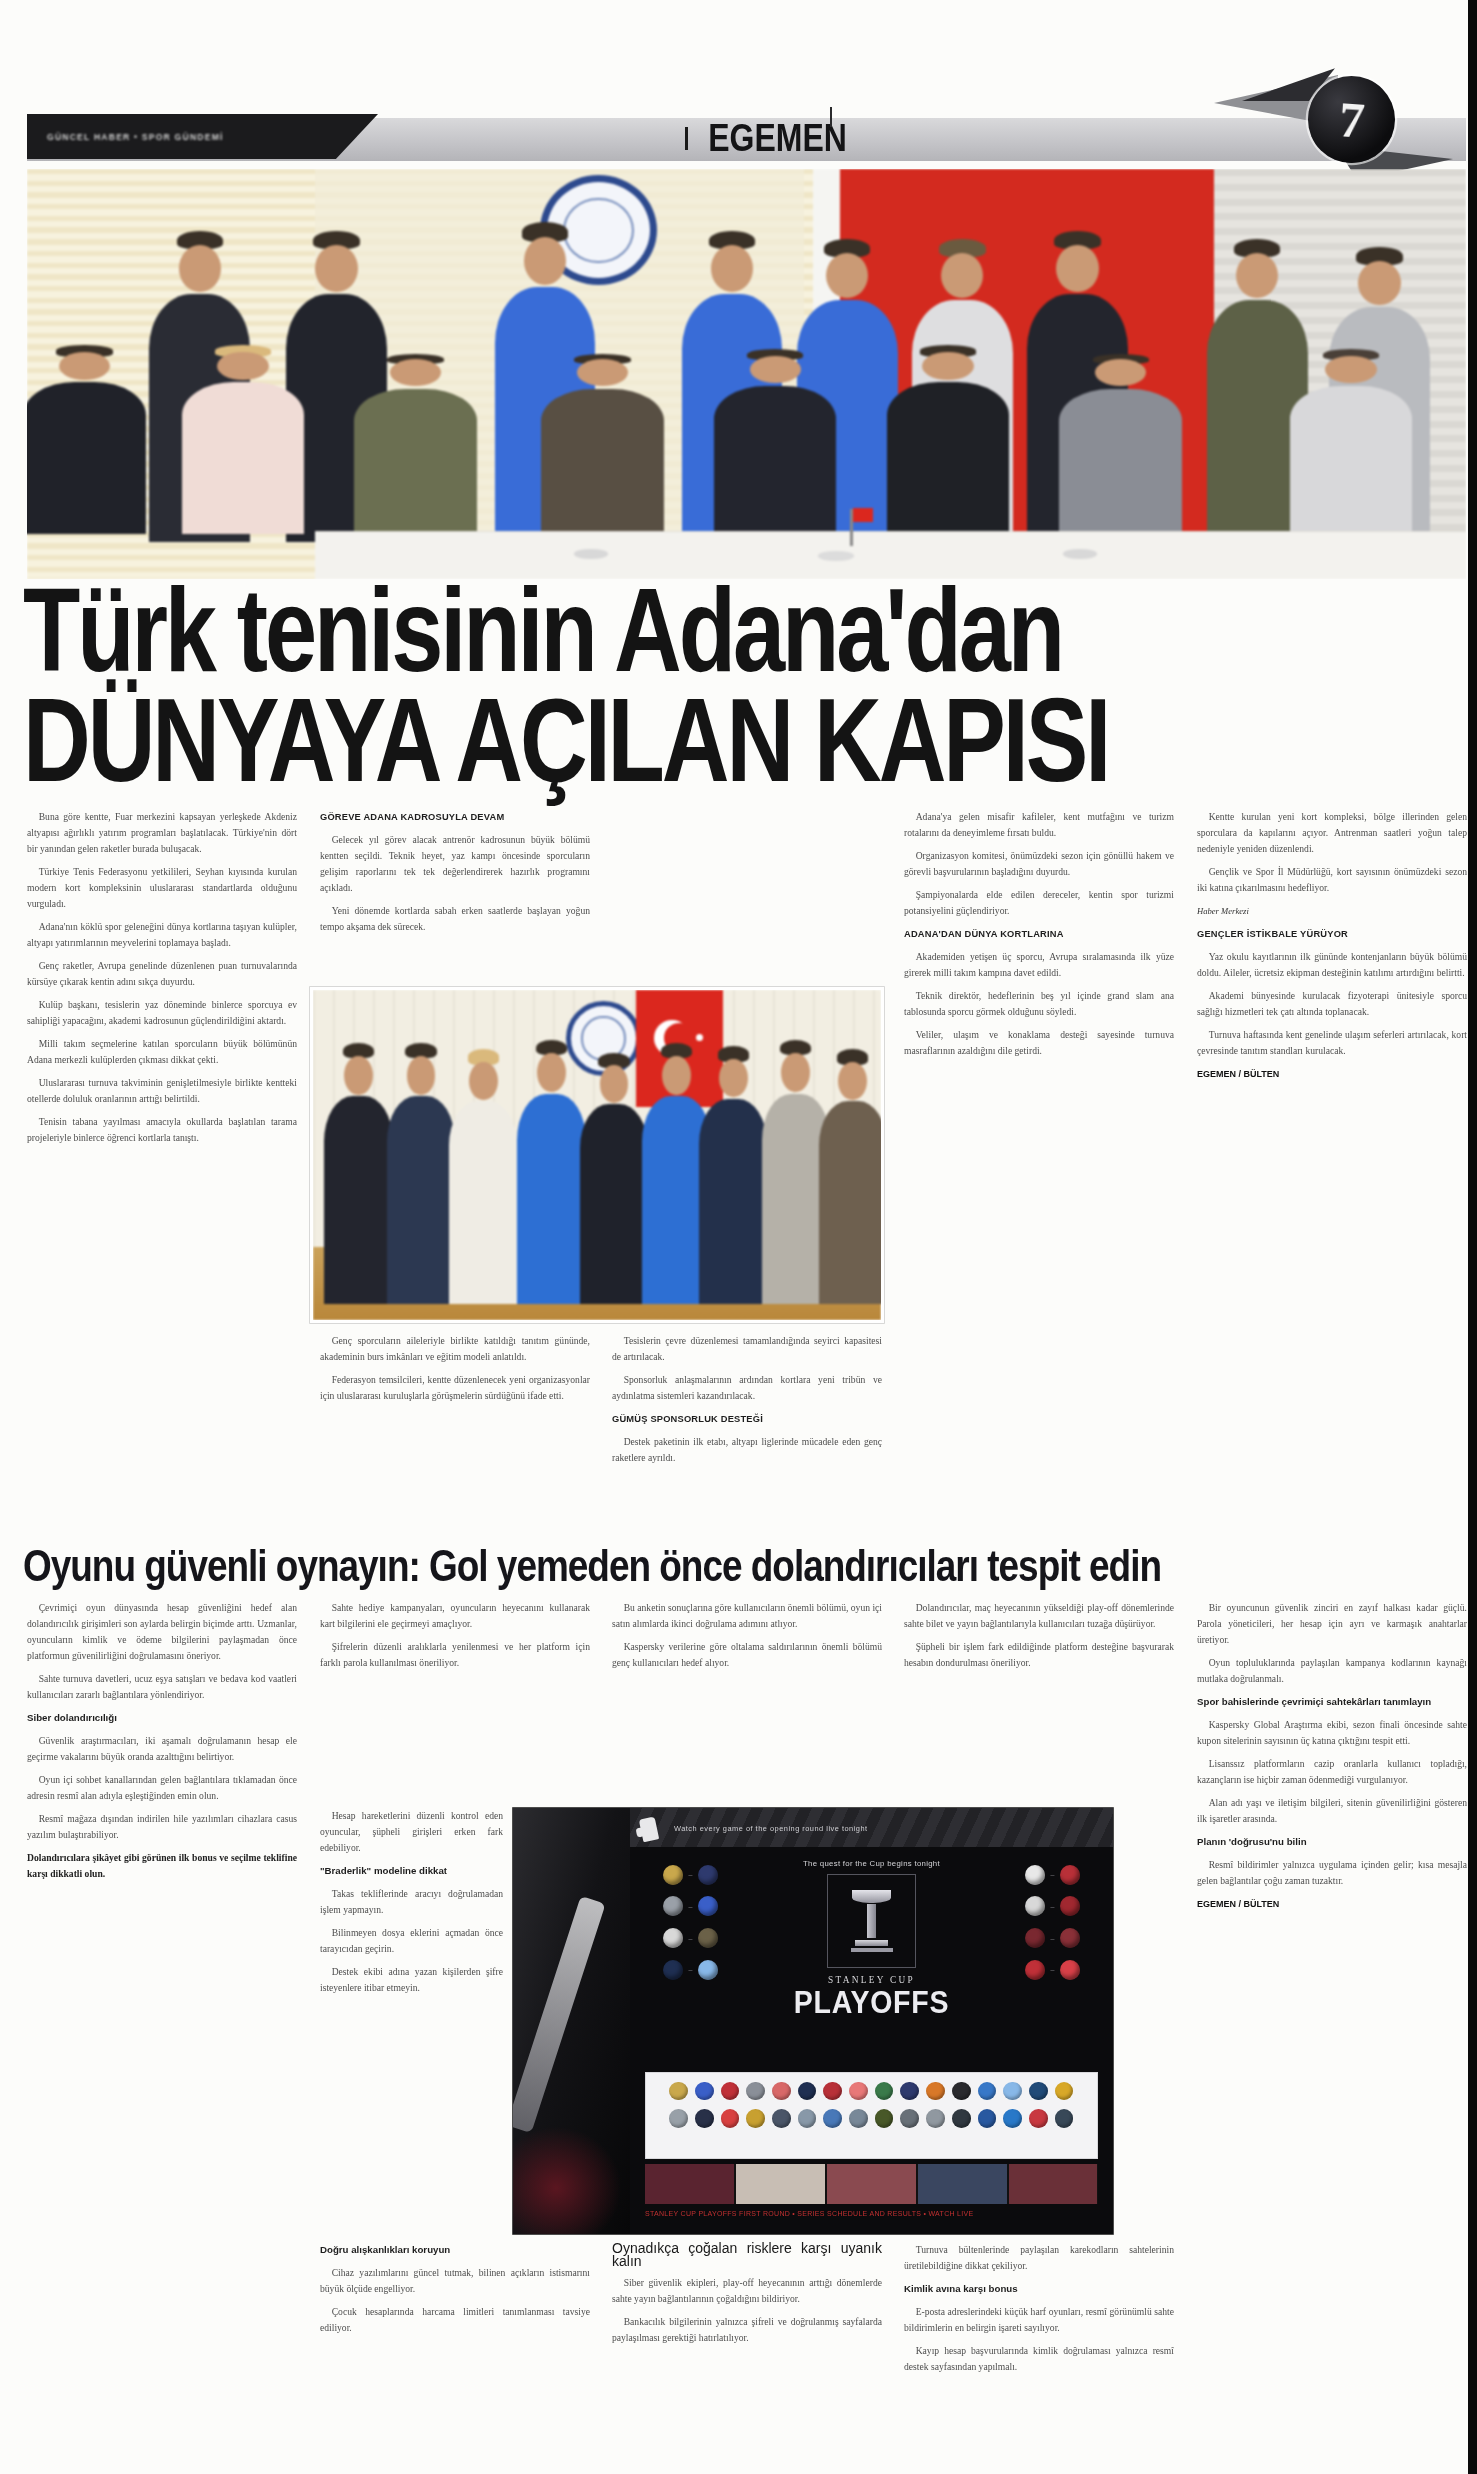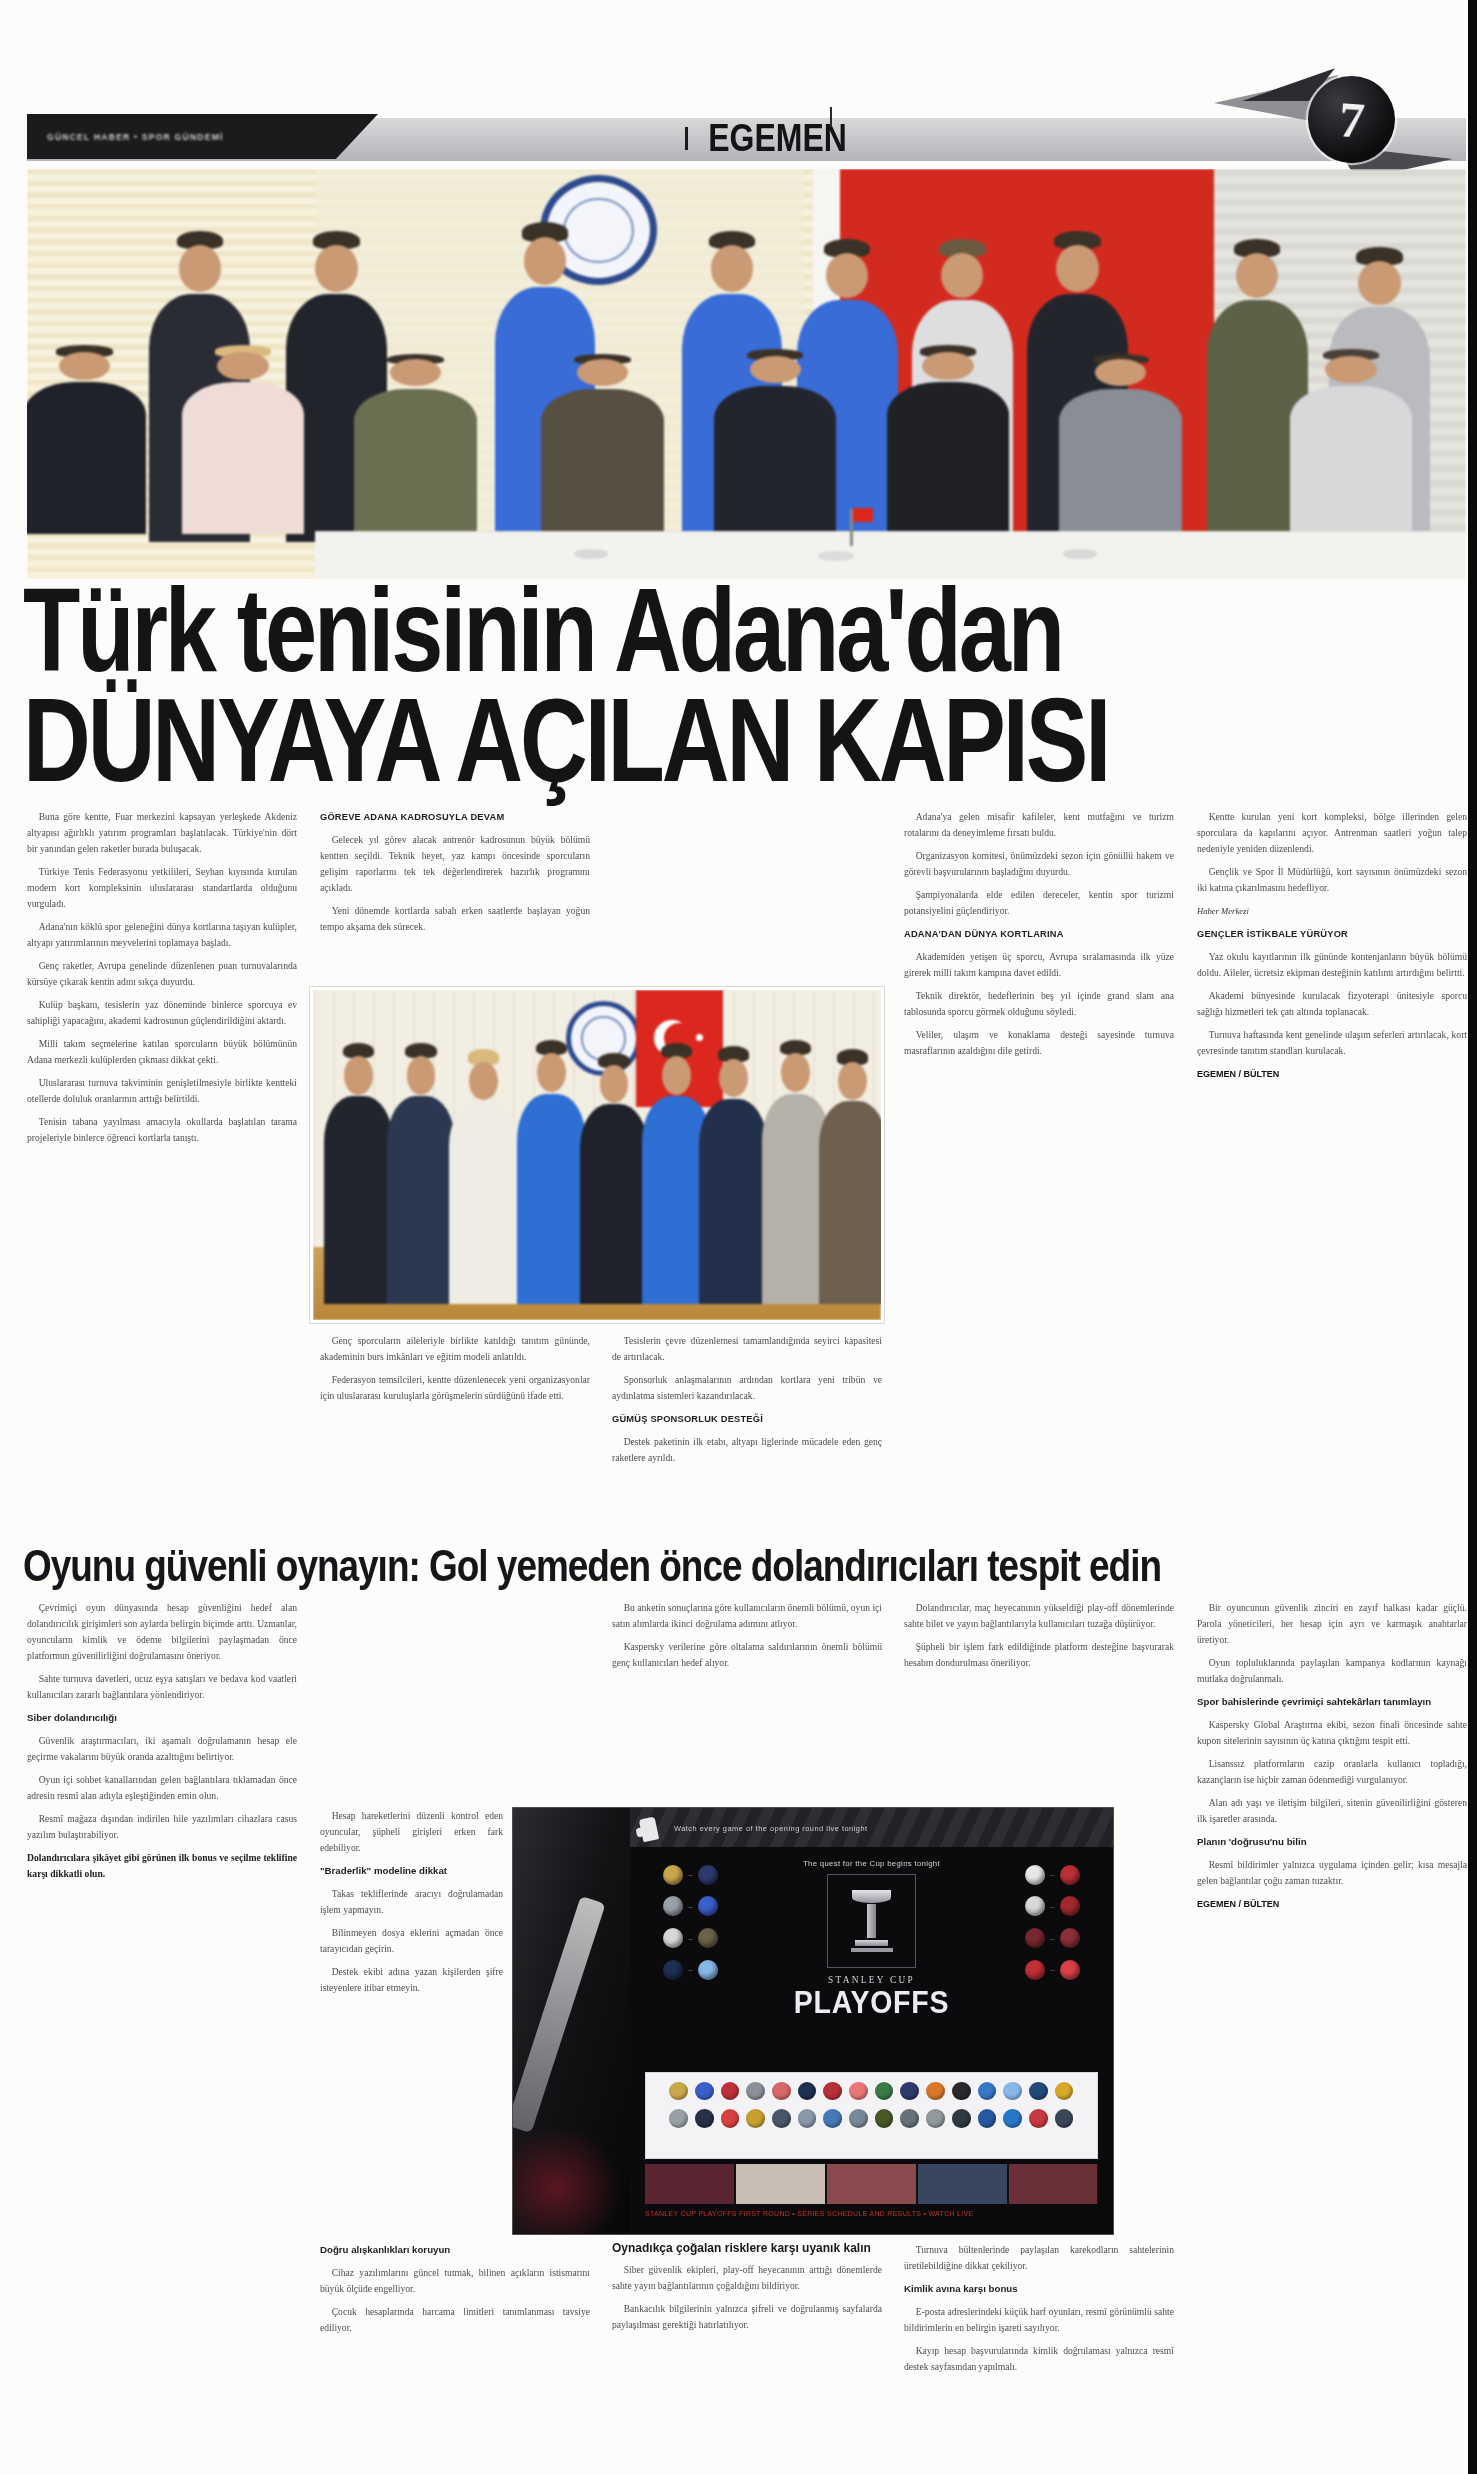--- a/index.html
+++ b/index.html
@@ -32,21 +32,21 @@
   .hl1{width:1812px;font-size:118px;line-height:107px;letter-spacing:-3.9px;transform:scaleX(.795)}
   .hl2{width:1718px;font-size:44px;line-height:45px;letter-spacing:-1.2px;color:#15151a;transform:scaleX(.84);filter:blur(0.4px)}
   
   .txtbox{position:absolute;overflow:hidden;text-align:justify;font-size:9.6px;line-height:16px;color:#4d4d4d;filter:blur(0.3px)}
   .txtbox p{margin:0 0 7px 0}
   .b-body{text-indent:11.7px}
   .b-sub{font-family:"Liberation Sans",sans-serif;font-weight:700;font-size:9.3px;color:#1e1e1e;letter-spacing:0.2px;text-indent:0;margin-bottom:3.9px}
   .b-subl{font-family:"Liberation Sans",sans-serif;font-weight:700;font-size:9.7px;color:#1e1e1e;text-indent:0;margin-bottom:3.9px}
   .b-kick{font-size:8.6px;font-style:italic;color:#333;margin-bottom:1.6px}
   .b-bold{font-weight:700;color:#222}
-  .b-cap{font-family:"Liberation Sans",sans-serif;font-weight:700;font-size:12px;line-height:13.2px;color:#181818;margin-bottom:4.7px}
+  .b-cap{font-family:"Liberation Sans",sans-serif;font-weight:400;font-size:14px;line-height:13.2px;color:#181818;margin-bottom:4.7px}
   .b-byline{font-family:"Liberation Sans",sans-serif;font-weight:700;font-size:9px;color:#101010}
   
   .playoffs{position:absolute;left:513px;top:1808px;width:600px;height:426px;background:#0b0b0d;overflow:hidden;box-shadow:0 0 0 0.8px #222}
   .pg-wrap{position:absolute;inset:0;filter:blur(0.4px)}
   .pg-leftscene{position:absolute;left:0;top:0;width:117px;height:100%;background:linear-gradient(105deg,#2c2c30 0%,#131316 45%,#070708 100%)}
   .pg-streak{position:absolute;left:29.5px;top:86px;width:26.4px;height:241px;background:linear-gradient(180deg,#dcdcde,#6e6e74);transform:rotate(18deg);border-radius:6.2px;opacity:.85}
   .pg-redglow{position:absolute;left:-23px;bottom:-15.5px;width:132px;height:124px;background:radial-gradient(ellipse at center,#5a1620 0%,transparent 70%)}
   .pg-topbar{position:absolute;left:117px;right:0;top:0;height:39px;background:repeating-linear-gradient(115deg,#222226 0 11px,#2e2e33 11px 22px)}
   .glove{position:absolute;left:11px;top:10px;width:15.5px;height:23px;background:#e8e8ea;border-radius:3.9px 3.9px 1.6px 1.6px;transform:rotate(-12deg)}
   .glove::after{content:"";position:absolute;left:-4.7px;top:7.8px;width:7.8px;height:9.3px;background:#e8e8ea;border-radius:3.1px}
@@ -310,20 +310,24 @@
 
   <div class="txtbox" style="left:27px;top:1600px;width:270px;height:784px">
       <p class="b-body">Çevrimiçi oyun dünyasında hesap güvenliğini hedef alan dolandırıcılık girişimleri son aylarda belirgin biçimde arttı. Uzmanlar, oyuncuların kimlik ve ödeme bilgilerini paylaşmadan önce platformun güvenilirliğini doğrulamasını öneriyor.</p>
       <p class="b-body">Sahte turnuva davetleri, ucuz eşya satışları ve bedava kod vaatleri kullanıcıları zararlı bağlantılara yönlendiriyor.</p>
       <p class="b-subl">Siber dolandırıcılığı</p>
       <p class="b-body">Güvenlik araştırmacıları, iki aşamalı doğrulamanın hesap ele geçirme vakalarını büyük oranda azalttığını belirtiyor.</p>
       <p class="b-body">Oyun içi sohbet kanallarından gelen bağlantılara tıklamadan önce adresin resmî alan adıyla eşleştiğinden emin olun.</p>
       <p class="b-body">Resmî mağaza dışından indirilen hile yazılımları cihazlara casus yazılım bulaştırabiliyor.</p>
       <p class="b-bold">Dolandırıcılara şikâyet gibi görünen ilk bonus ve seçilme teklifine karşı dikkatli olun.</p>
     </div>
+  <div class="txtbox" style="left:320px;top:1600px;width:270px;height:201px">
+      <p class="b-body">Sahte hediye kampanyaları, oyuncuların heyecanını kullanarak kart bilgilerini ele geçirmeyi amaçlıyor.</p>
+      <p class="b-body">Şifrelerin düzenli aralıklarla yenilenmesi ve her platform için farklı parola kullanılması öneriliyor.</p>
+    </div>
   <div class="txtbox" style="left:320px;top:1808px;width:183px;height:426px">
       <p class="b-body">Hesap hareketlerini düzenli kontrol eden oyuncular, şüpheli girişleri erken fark edebiliyor.</p>
       <p class="b-subl">"Braderlik" modeline dikkat</p>
       <p class="b-body">Takas tekliflerinde aracıyı doğrulamadan işlem yapmayın.</p>
       <p class="b-body">Bilinmeyen dosya eklerini açmadan önce tarayıcıdan geçirin.</p>
       <p class="b-body">Destek ekibi adına yazan kişilerden şifre isteyenlere itibar etmeyin.</p>
     </div>
   <div class="txtbox" style="left:320px;top:2242px;width:270px;height:199px">
       <p class="b-subl">Doğru alışkanlıkları koruyun</p>
       <p class="b-body">Cihaz yazılımlarını güncel tutmak, bilinen açıkların istismarını büyük ölçüde engelliyor.</p>

